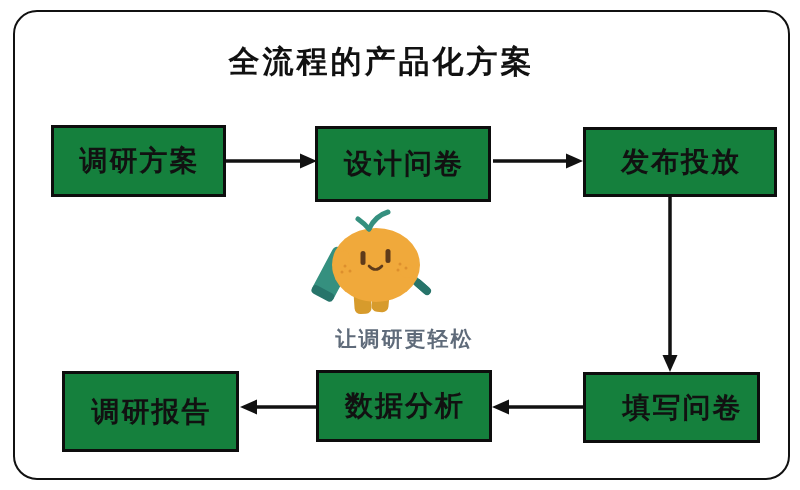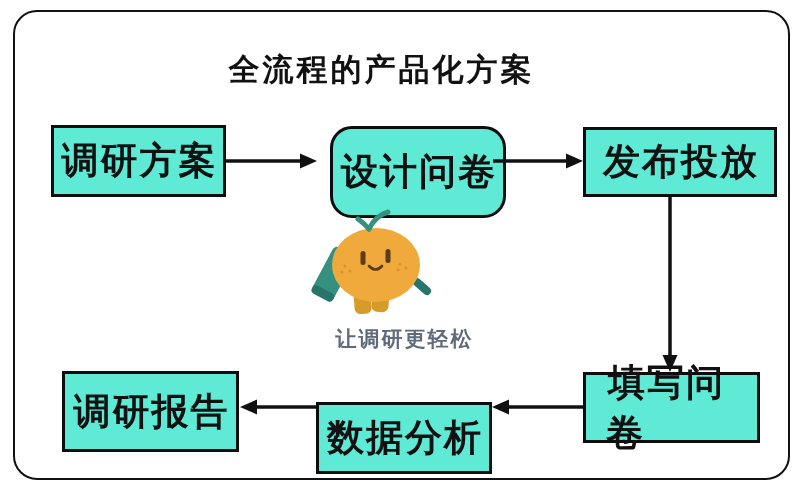--- a/index.html
+++ b/index.html
@@ -6,35 +6,35 @@
   body{
     width:800px;height:490px;position:relative;background:#ffffff;
     font-family:"Liberation Sans","DejaVu Sans",sans-serif;
     overflow:hidden;
   }
   .frame{
     position:absolute;left:13px;top:10px;width:773px;height:466px;
     border:2.5px solid #111111;border-radius:24px;background:#ffffff;
   }
   .title{
-    position:absolute;left:0;right:40px;top:49px;
+    position:absolute;left:0;right:40px;top:41px;
     text-align:center;font-size:31px;font-weight:600;color:#111111;
     letter-spacing:3px;text-indent:3px;
   }
   .node{
-    position:absolute;border:3px solid #0d0d0d;background:#5eead4;
+    position:absolute;border:3px solid #0d0d0d;background:#15803d;
     display:flex;align-items:center;justify-content:center;
-    font-size:37px;font-weight:600;color:#111111;
+    font-size:28px;font-weight:600;color:#111111;
     letter-spacing:2px;text-indent:2px;box-sizing:border-box;
   }
   .n1{left:51px;top:125px;width:175px;height:72px;}
-  .n2{left:330px;top:126px;width:176px;height:92px;border-radius:22px;}
+  .n2{left:315px;top:126px;width:176px;height:76px;}
   .n3{left:583px;top:127px;width:194px;height:70px;}
   .n4{left:583px;top:372px;width:177px;height:71px;padding-left:20px;}
-  .n5{left:316px;top:370px;width:176px;height:72px;margin-top:32px;}
+  .n5{left:316px;top:370px;width:176px;height:72px;}
   .n6{left:62px;top:371px;width:177px;height:81px;}
   .edges{position:absolute;left:0;top:0;width:800px;height:490px;pointer-events:none;}
   .mascot{position:absolute;left:308px;top:206px;width:136px;height:118px;}
   .tagline{
     position:absolute;left:0;right:40px;top:325px;
     text-align:center;font-size:21px;font-weight:700;color:#5f6b7a;
     letter-spacing:2px;text-indent:2px;margin-left:47px;
   }
 </style>
 </head>

